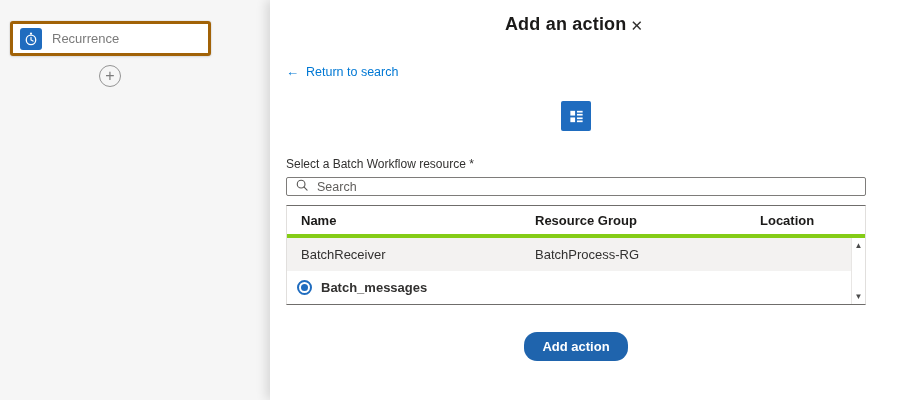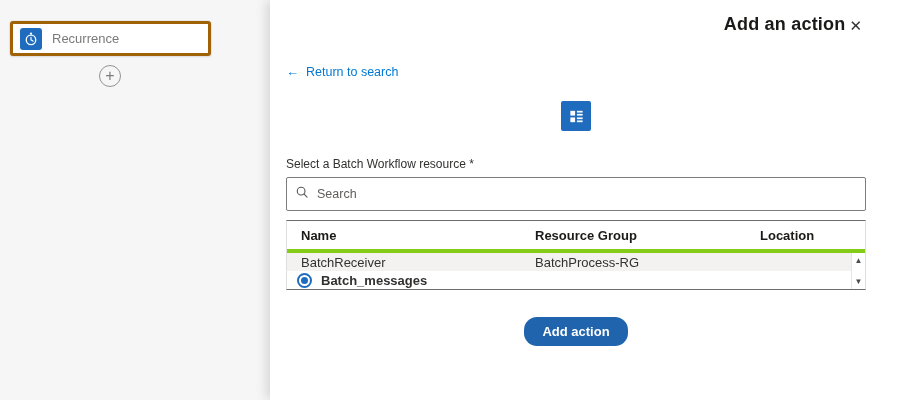--- a/index.html
+++ b/index.html
@@ -39,21 +39,21 @@
     cursor:pointer;
   }
 
   
   .panel {
     position:absolute; left:270px; top:0; width:630px; height:400px;
     background:#fff;
     box-shadow:-4px 0 10px rgba(0,0,0,0.12);
     padding:14px 34px 0 16px;
   }
-  .panel-header { display:flex; justify-content:flex-end; align-items:flex-start; }
+  .panel-header { display:flex; justify-content:center; align-items:flex-start; }
   .panel-title { font-size:18px; font-weight:700; color:#1b1a19; letter-spacing:.2px; }
   .close-btn {
     background:none; border:none; font-size:15px; color:#323130;
     cursor:pointer; line-height:20px; padding:2px 4px;
   }
 
   .back-link {
     margin-top:26px;
     display:inline-flex; align-items:center; gap:7px;
     color:#0078d4; font-size:12.5px; text-decoration:none; cursor:pointer;
@@ -66,21 +66,21 @@
   }
   .op-icon {
     width:30px; height:30px; background:#1f6cbf; border-radius:2px;
     display:flex; align-items:center; justify-content:center; flex:0 0 auto;
   }
   .op-title { font-size:14px; color:#252423; }
 
   .resource-label { margin-top:26px; font-size:12px; color:#323130; }
 
   .search-box {
-    margin-top:6px; height:34px;
+    margin-top:6px; height:19px;
     border:1px solid #7e7c7a; border-radius:2px;
     display:flex; align-items:center; gap:8px; padding:0 8px;
     background:#fff;
   }
   .search-box input {
     flex:1; border:none; outline:none; font-size:12.5px;
     font-family:"Liberation Sans", sans-serif; color:#323130; background:transparent;
   }
   .search-box input::placeholder { color:#605e5c; }
 
@@ -96,21 +96,21 @@
     display:grid; grid-template-columns:234px 225px 1fr;
     height:32px; align-items:center;
     border-bottom:4px solid #84cc16;
     font-size:13px; font-weight:700; color:#1b1a19;
   }
   .th { padding-left:14px; }
   .tbody { position:relative; }
   .rows { margin-right:14px; }
   .row {
     display:grid; grid-template-columns:234px 225px 1fr;
-    height:18px; align-items:center;
+    height:33px; align-items:center;
     font-size:13px; color:#323130; cursor:pointer;
   }
   .row-alt { background:#f3f2f1; }
   .td { padding-left:14px; }
   .radio-row { display:flex; align-items:center; gap:9px; padding-left:10px;font-weight:bold; }
   .radio {
     width:15px; height:15px; border:2px solid #1f6cbf; border-radius:50%;
     position:relative; flex:0 0 auto; background:#fff;
   }
   .radio::after {

